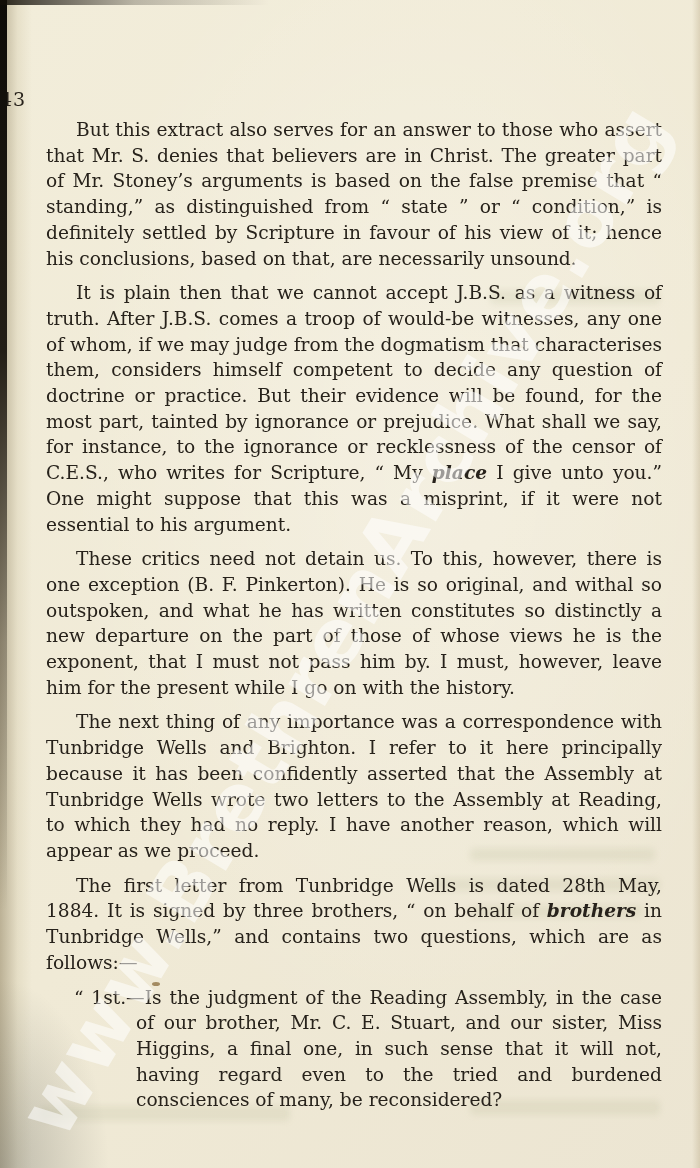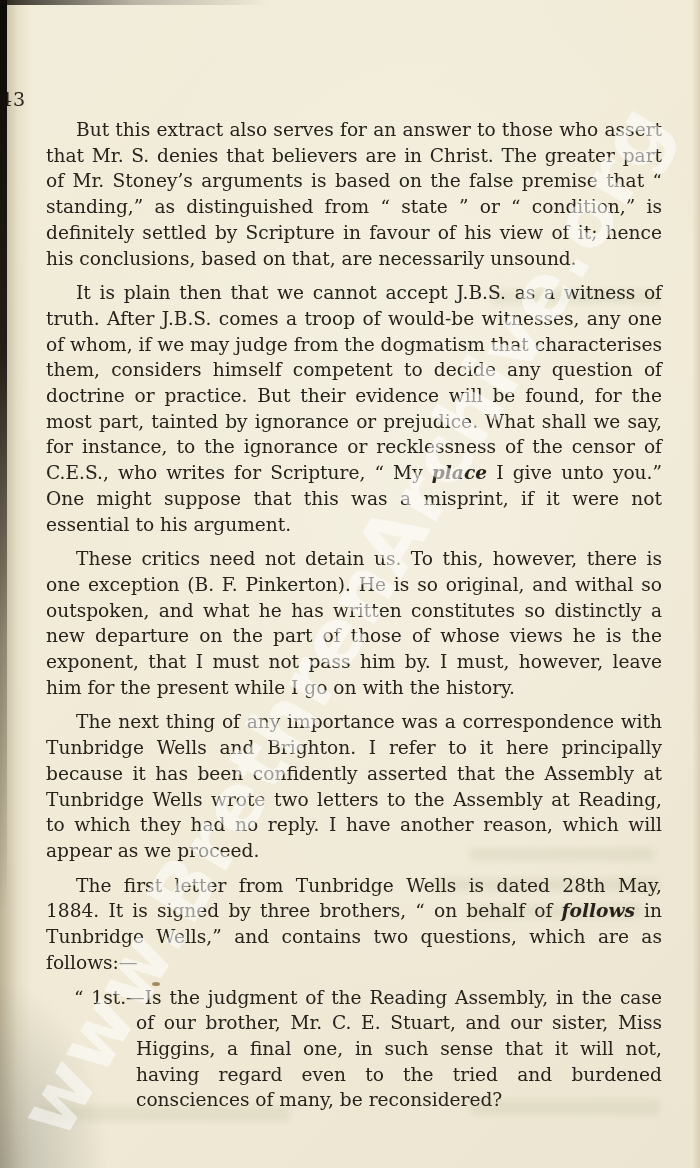--- a/index.html
+++ b/index.html
@@ -81,19 +81,19 @@
   <div class="smudge" style="left:470px; top:1100px; width:190px; height:15px;"></div>
   <div class="speck" style="left:152px; top:982px;"></div>
 
   <div class="page-number">43</div>
 
   <div class="text-block">
       <p class="body"><span>But this extract also serves for an answer to those who assert that Mr. S. denies that believers are in Christ.  The greater part of Mr. Stoney’s arguments is based on the false premise that “ standing,” as distinguished from “ state ” or “ condition,” is definitely settled by Scripture in favour of his view of it; hence his conclusions, based on that, are necessarily unsound.</span></p>
       <p class="body"><span>It is plain then that we cannot accept J.B.S. as a witness of truth.  After J.B.S. comes a troop of would-be witnesses, any one of whom, if we may judge from the dogmatism that characterises them, considers himself competent to decide any question of doctrine or practice.  But their evidence will be found, for the most part, tainted by ignorance or prejudice.  What shall we say, for instance, to the ignorance or recklessness of the censor of C.E.S., who writes for Scripture, “ My </span><em>place</em><span> I give unto you.”  One might suppose that this was a misprint, if it were not essential to his argument.</span></p>
       <p class="body"><span>These critics need not detain us.  To this, however, there is one exception (B. F. Pinkerton).  He is so original, and withal so outspoken, and what he has written constitutes so distinctly a new departure on the part of those of whose views he is the exponent, that I must not pass him by.  I must, however, leave him for the present while I go on with the history.</span></p>
       <p class="body"><span>The next thing of any importance was a correspondence with Tunbridge Wells and Brighton.  I refer to it here principally because it has been confidently asserted that the Assembly at Tunbridge Wells wrote two letters to the Assembly at Reading, to which they had no reply.  I have another reason, which will appear as we proceed.</span></p>
-      <p class="body"><span>The first letter from Tunbridge Wells is dated 28th May, 1884.  It is signed by three brothers, “ on behalf of </span><em>follows</em><span> in Tunbridge Wells,” and contains two questions, which are as follows:—</span></p>
+      <p class="body"><span>The first letter from Tunbridge Wells is dated 28th May, 1884.  It is signed by three brothers, “ on behalf of </span><em>brothers</em><span> in Tunbridge Wells,” and contains two questions, which are as follows:—</span></p>
       <p class="quote"><span>“ 1st.—Is the judgment of the Reading Assembly, in the case of our brother, Mr. C. E. Stuart, and our sister, Miss Higgins, a final one, in such sense that it will not, having regard even to the tried and burdened consciences of many, be reconsidered?</span></p>
     </div>
 
   <div class="watermark">www.BrethrenArchive.org</div>
 
 </div>
 
 </body></html>

